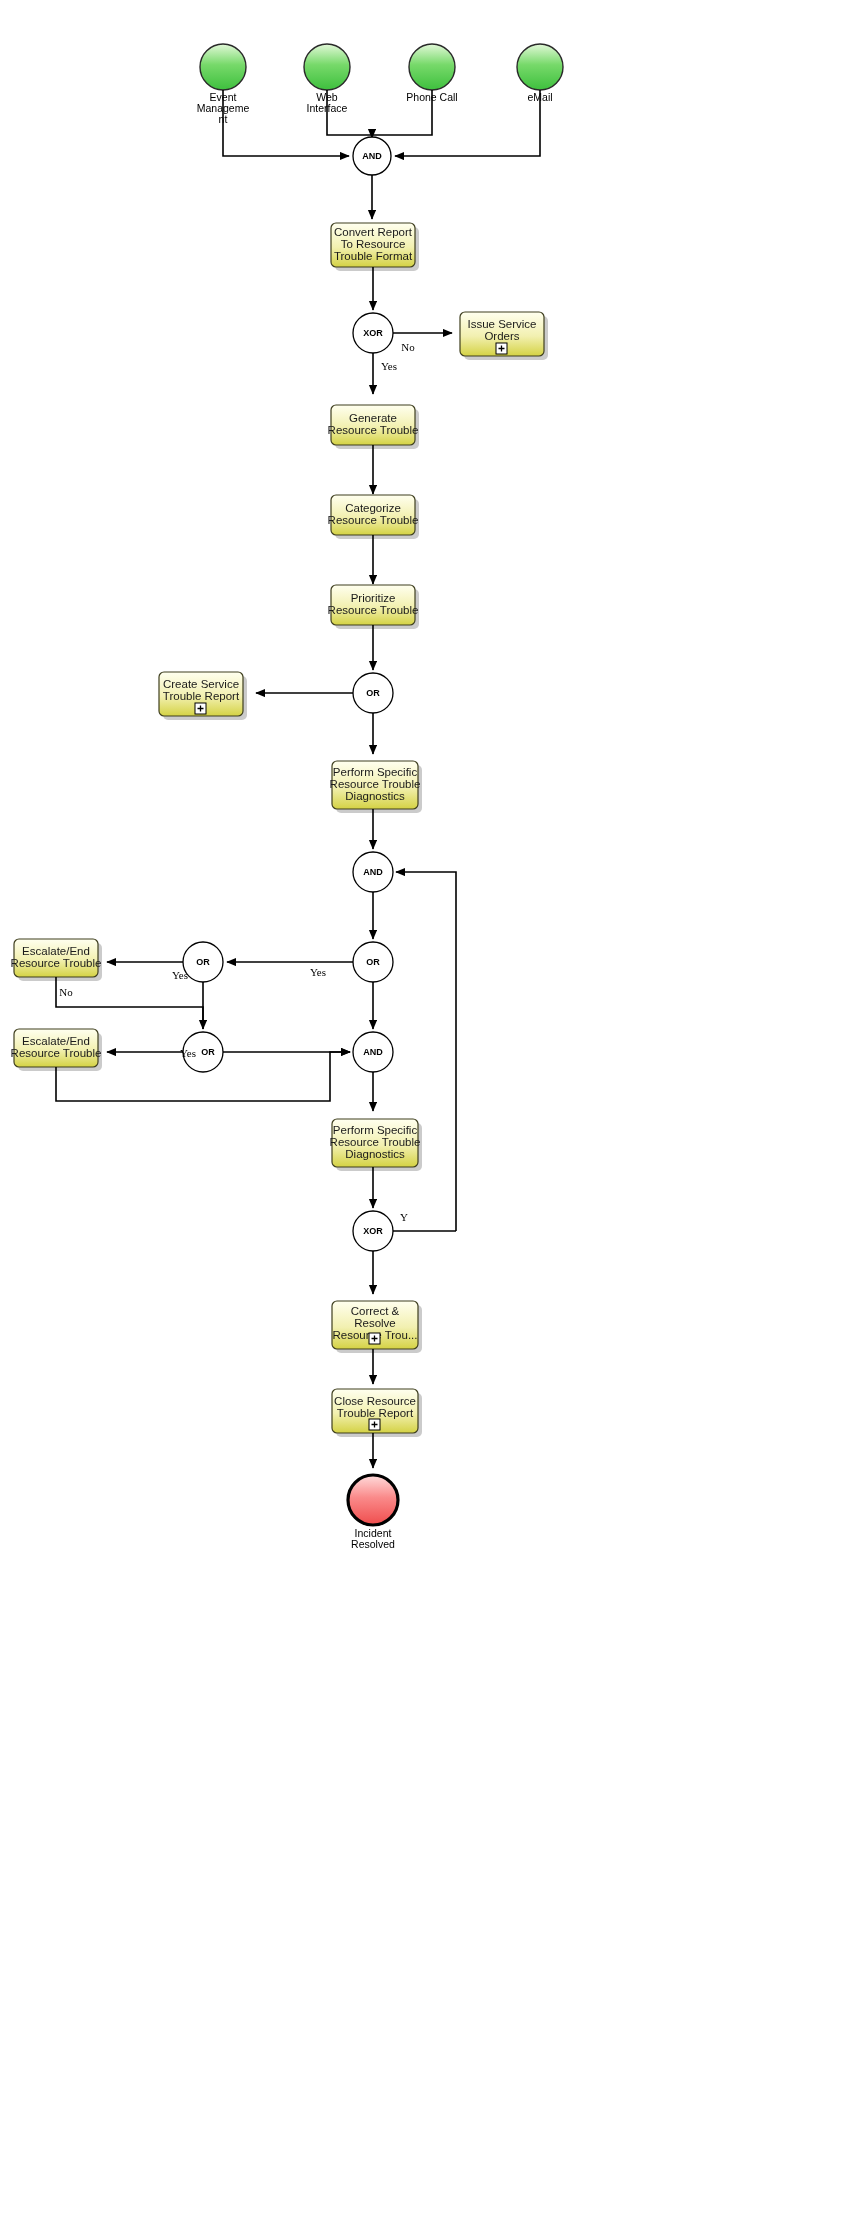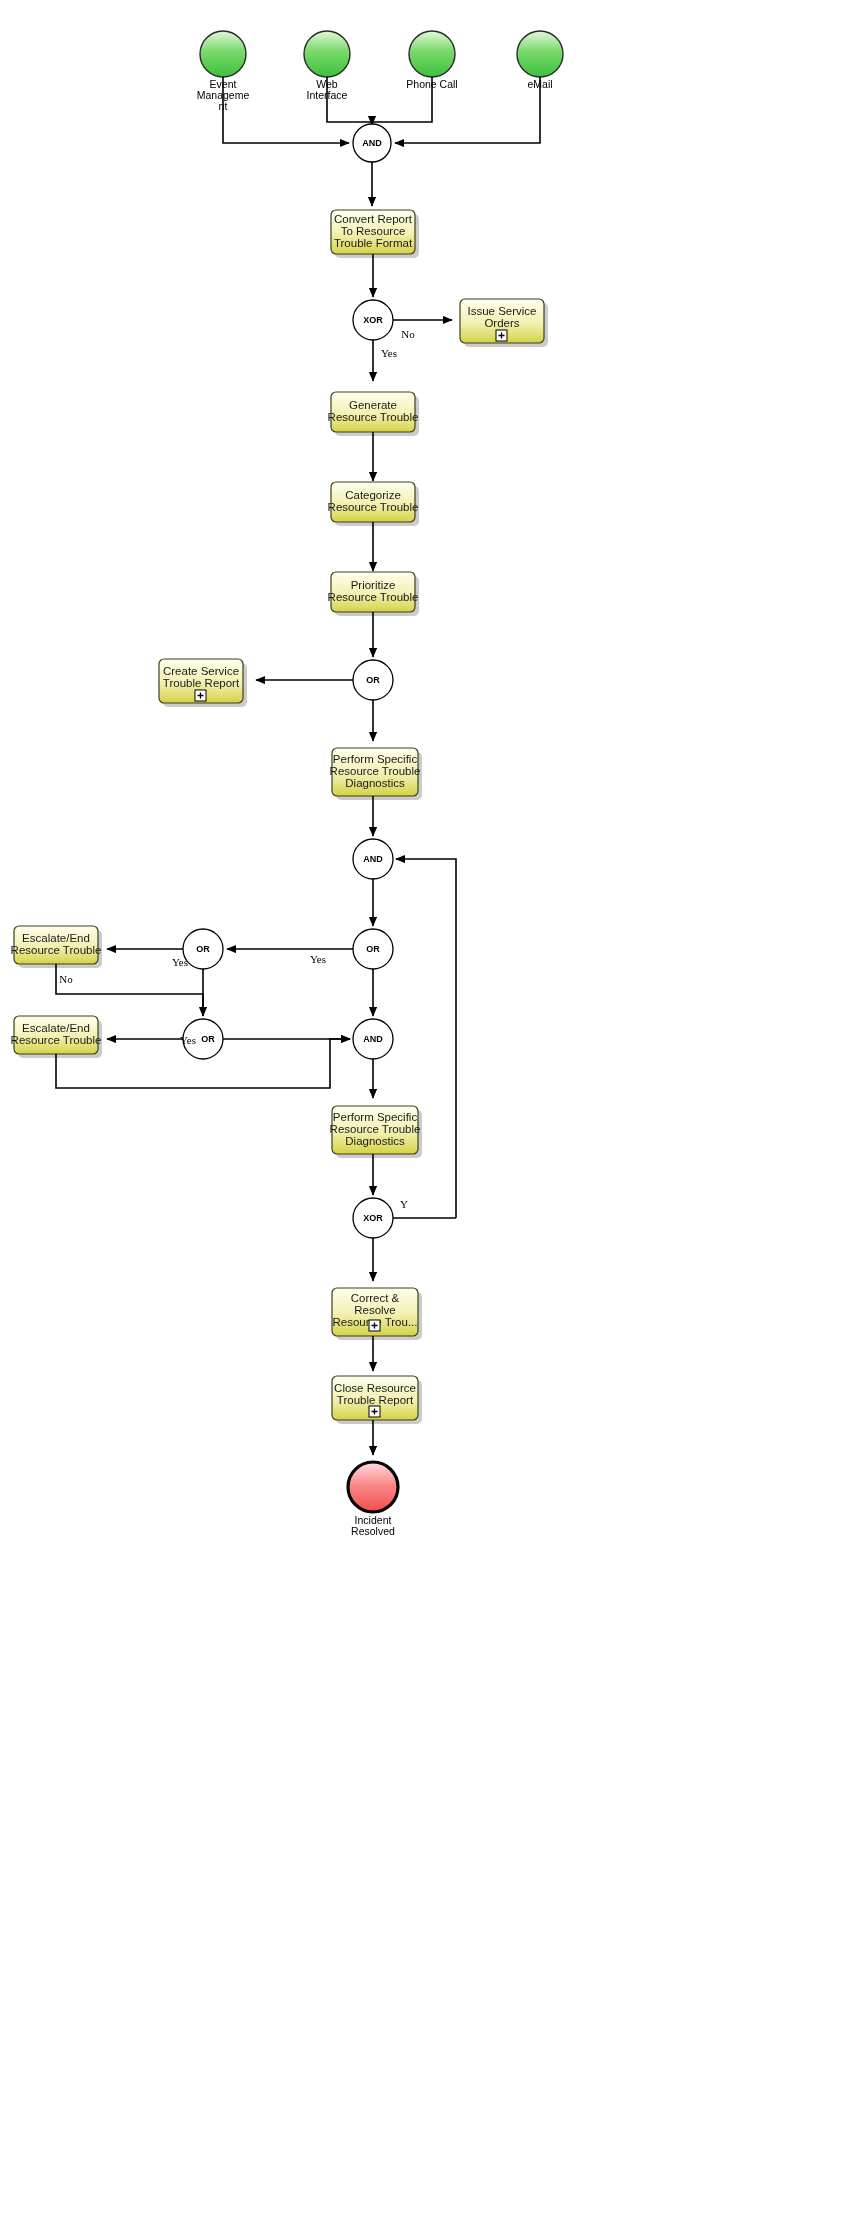--- a/index.html
+++ b/index.html
@@ -10,20 +10,21 @@
   body {
     width: 848px;
     height: 2239px;
     font-family: "Liberation Sans", sans-serif;
     overflow: hidden;
   }
   #diagram-root {
     position: relative;
     width: 848px;
     height: 2208px;
+    margin-top: 13px;
   }
   svg#flow {
     display: block;
     width: 848px;
     height: 2239px;
   }
   .task-label {
     font-family: "Liberation Sans", sans-serif;
     font-size: 11.5px;
     fill: #1a1a1a;

